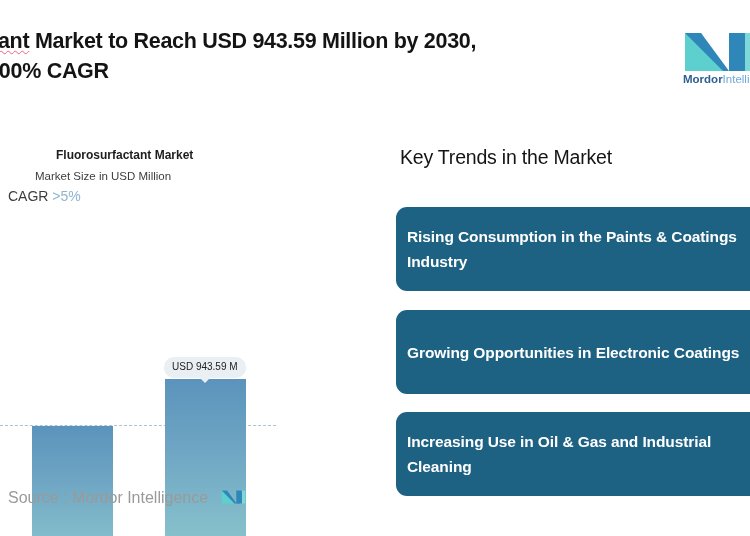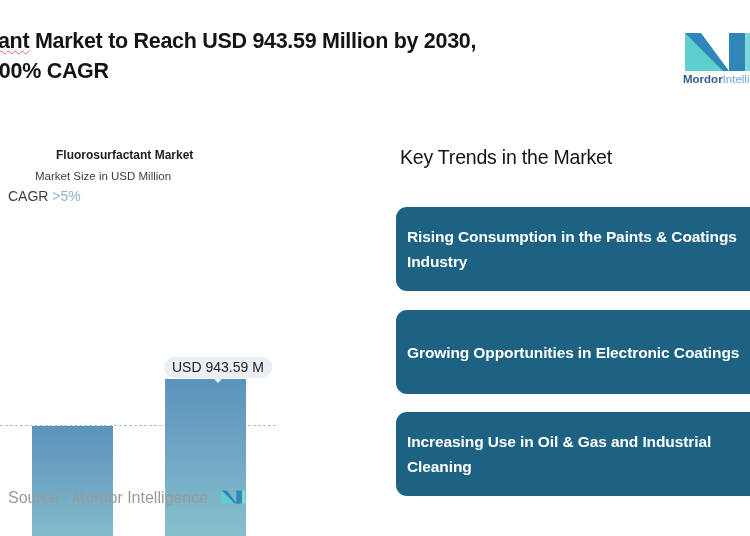--- a/index.html
+++ b/index.html
@@ -138,21 +138,21 @@
     top: 249px;
     width: 81px;
     height: 207px;
   }
 
   .tip {
     position: absolute;
     background: #e9eff2;
     border-radius: 10px;
     padding: 4px 8px 5px 8px;
-    font-size: 14px;
+    font-size: 10px;
     color: #222222;
     white-space: nowrap;
     line-height: 12px;
   }
   .tip::after {
     content: "";
     position: absolute;
     left: 50%;
     margin-left: -5px;
     bottom: -5px;

